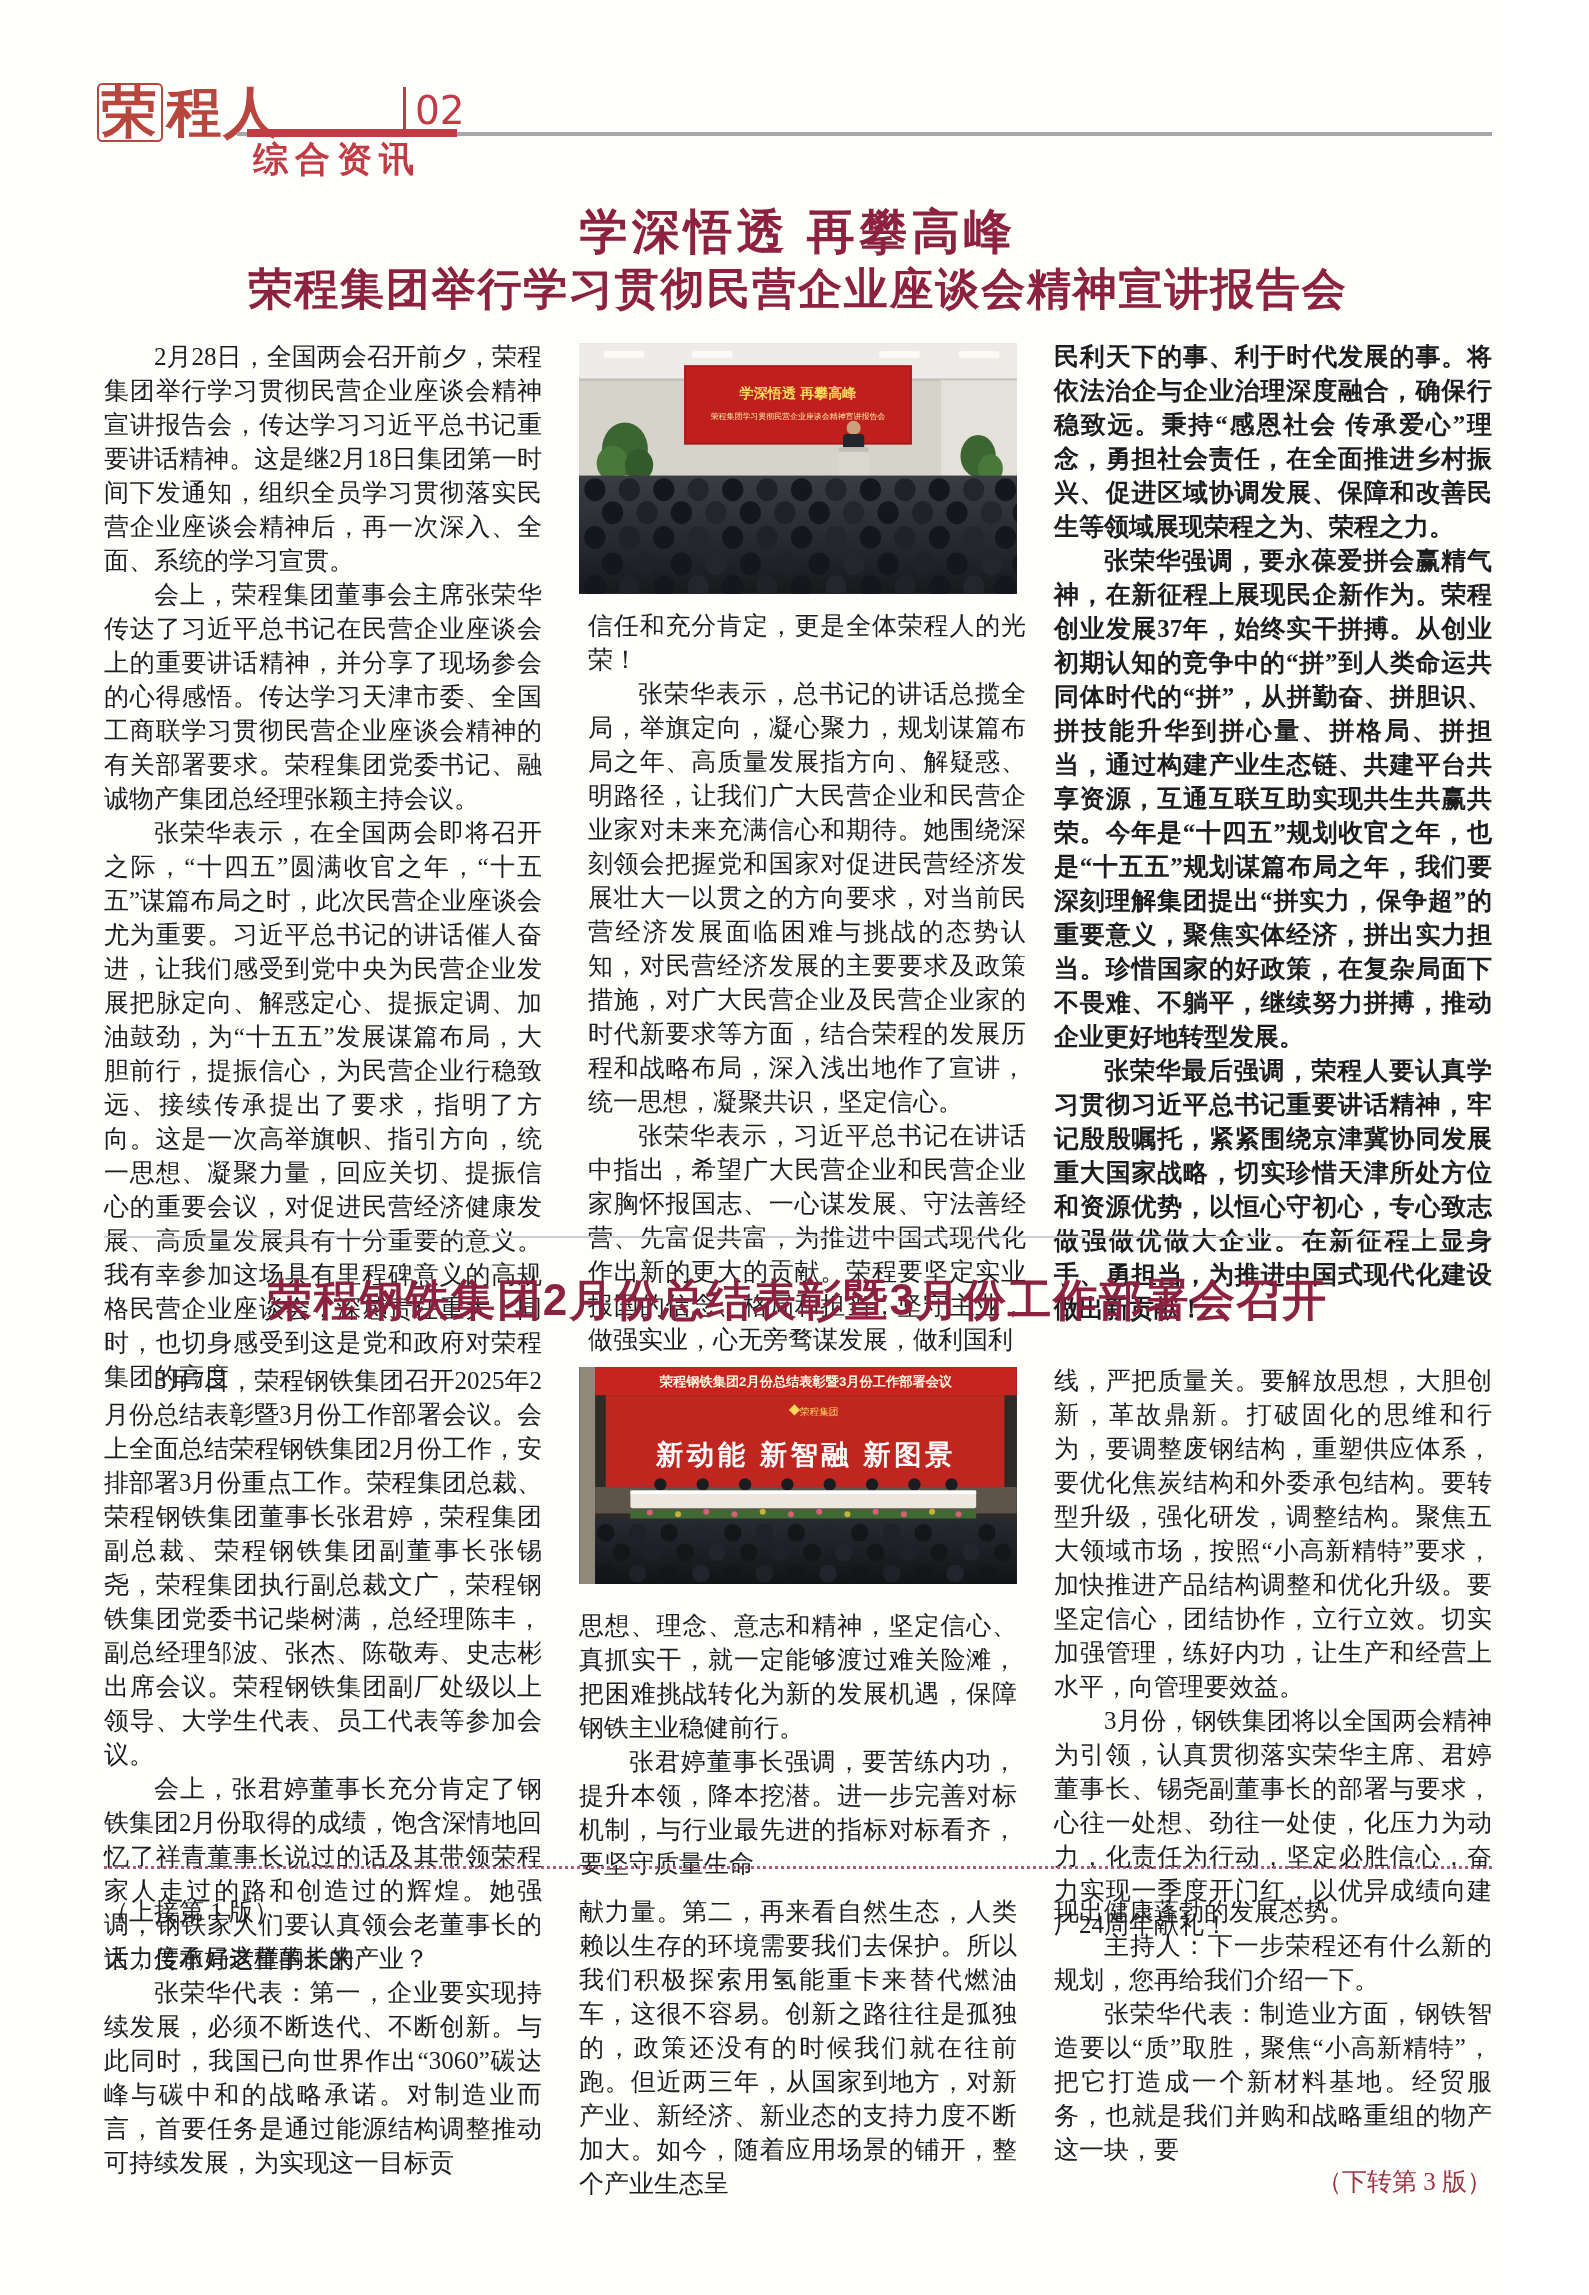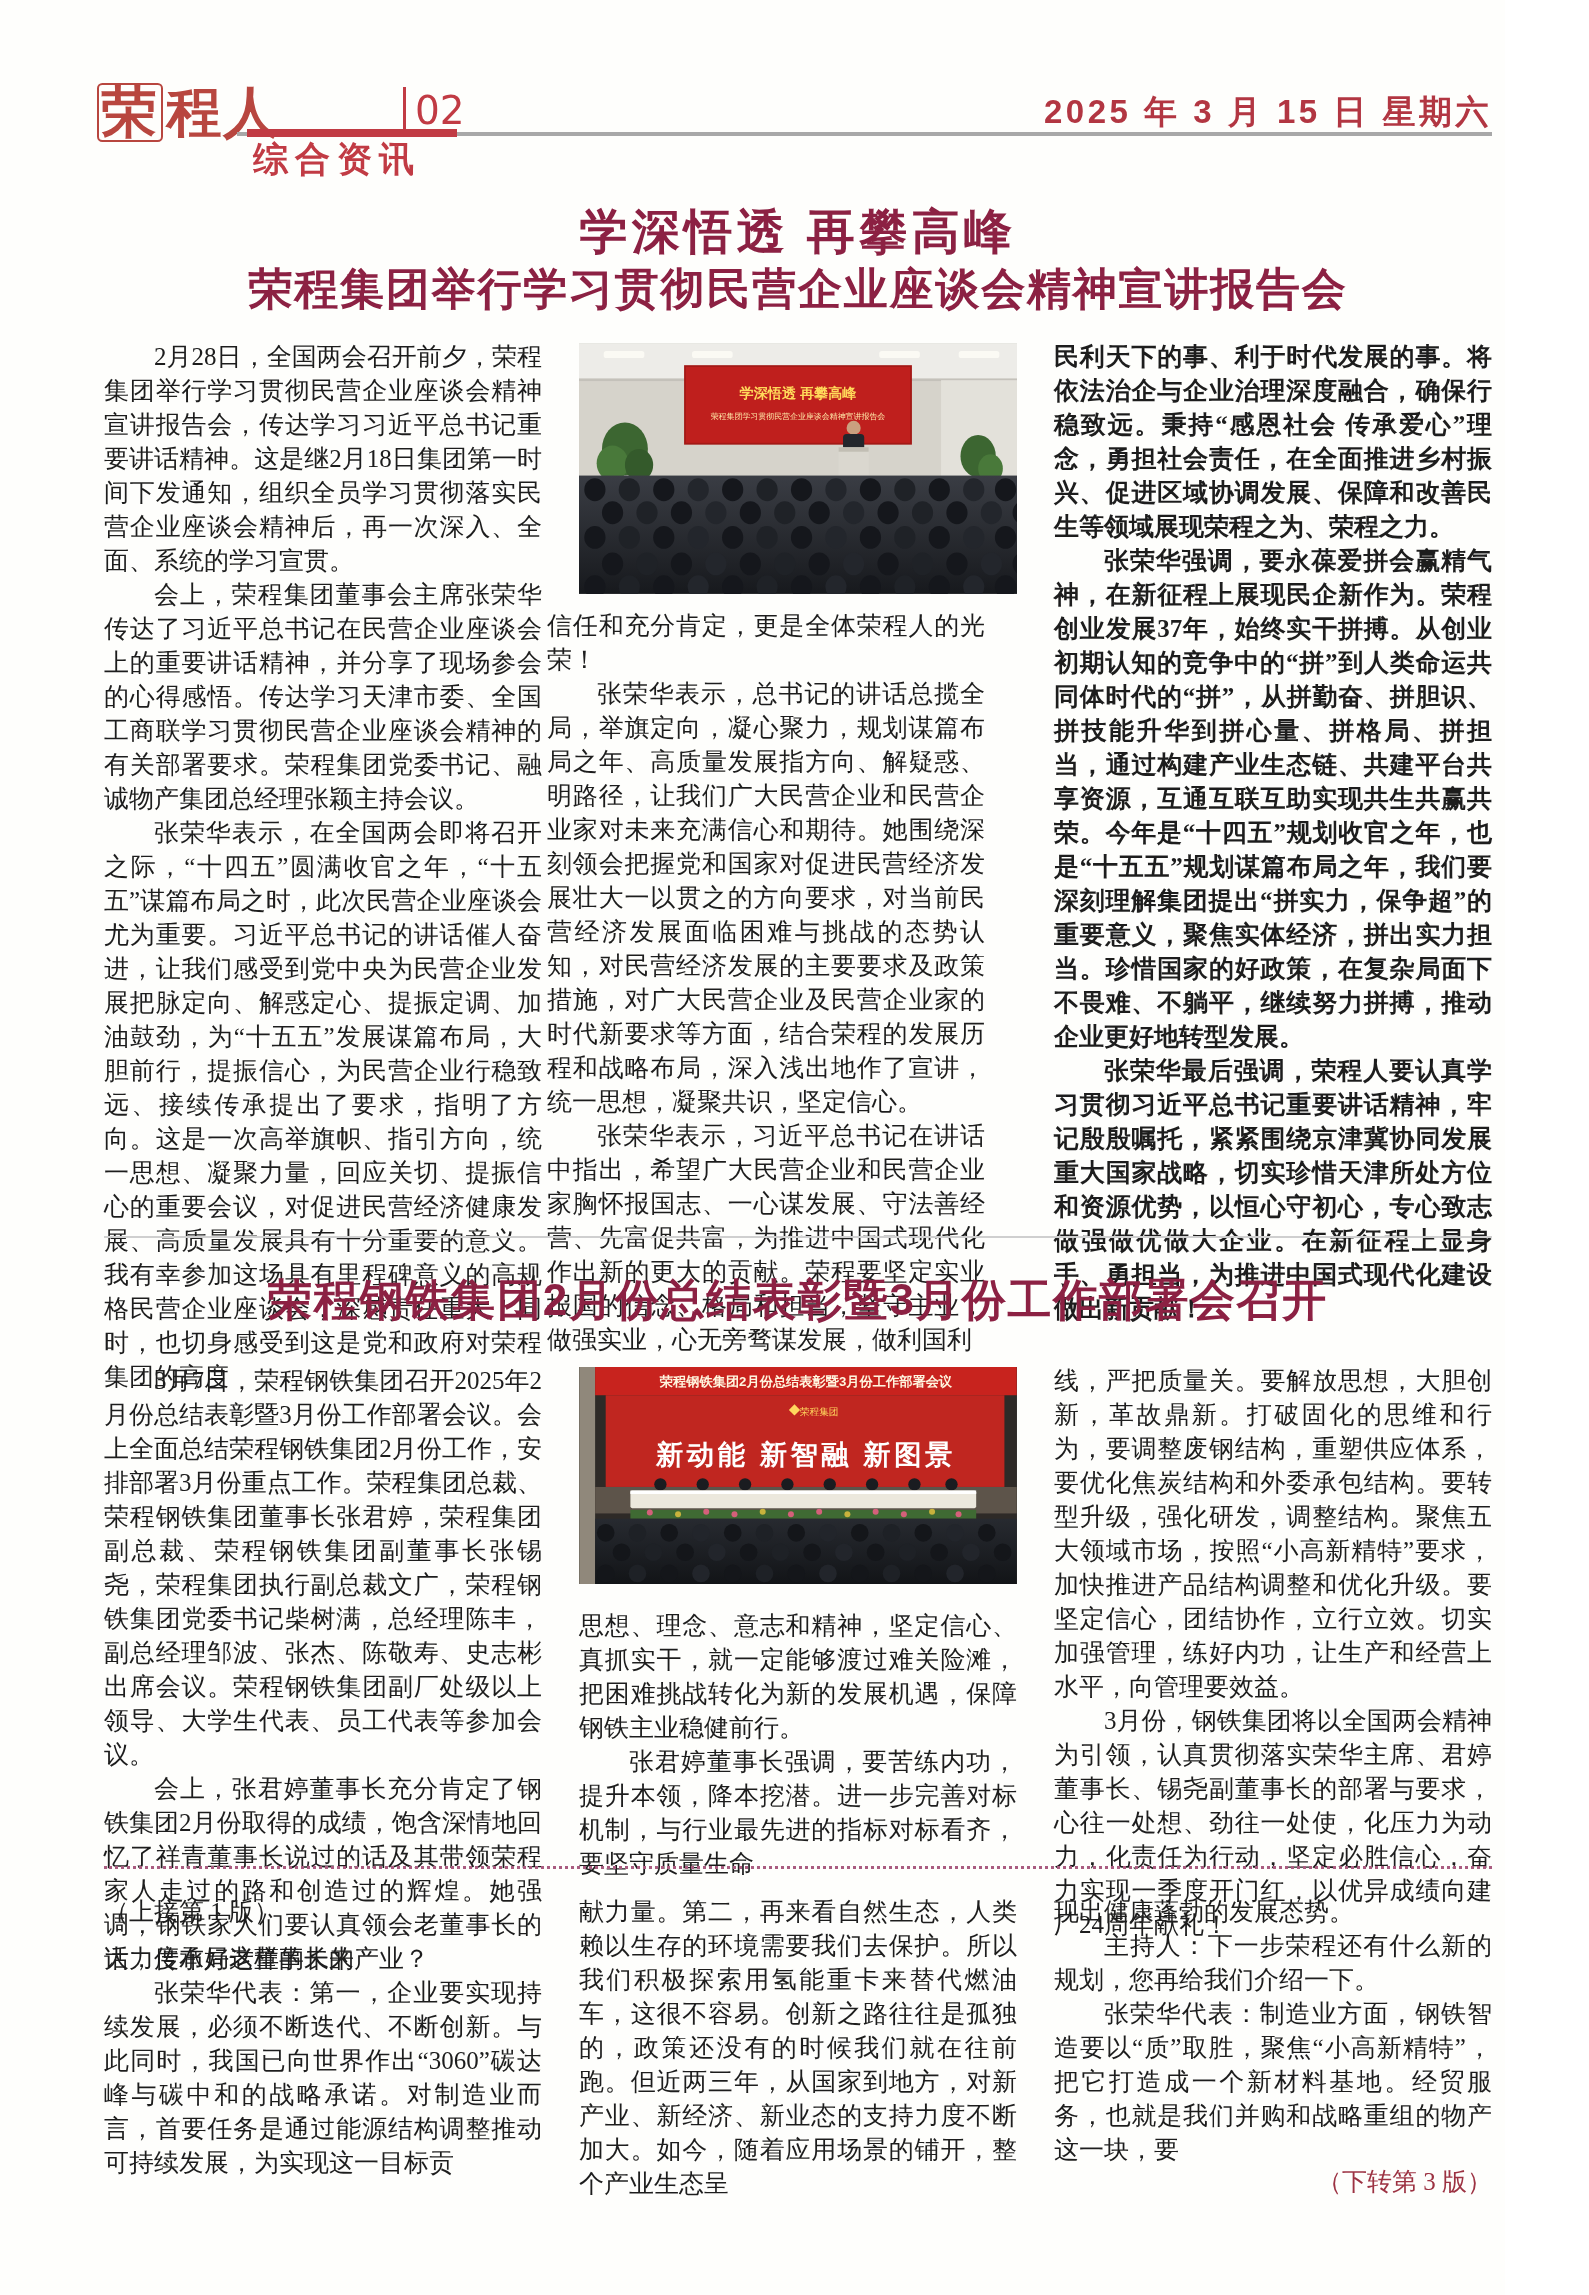--- a/index.html
+++ b/index.html
@@ -48,21 +48,20 @@
 </style>
 </head>
 <body>
 
 <div class="page">
 
   <div class="abs logo"><span class="seal">荣</span><span>程人</span></div>
   <div class="abs section-title">综合资讯</div>
   <div class="abs vrule"></div>
   <div class="abs page-no">02</div>
-  <div class="abs edition-date">2025 年 3 月 15 日  星期六</div>
   <div class="abs gray-rule"></div>
   <div class="abs red-bar"></div>
 
   <div class="abs headline h1a">学深悟透  再攀高峰</div>
   <div class="abs headline h1b">荣程集团举行学习贯彻民营企业座谈会精神宣讲报告会</div>
 
   <div class="col" style="left:104px;top:340px;">
       <p class="ind">2月28日，全国两会召开前夕，荣程集团举行学习贯彻民营企业座谈会精神宣讲报告会，传达学习习近平总书记重要讲话精神。这是继2月18日集团第一时间下发通知，组织全员学习贯彻落实民营企业座谈会精神后，再一次深入、全面、系统的学习宣贯。</p>
       <p class="ind">会上，荣程集团董事会主席张荣华传达了习近平总书记在民营企业座谈会上的重要讲话精神，并分享了现场参会的心得感悟。传达学习天津市委、全国工商联学习贯彻民营企业座谈会精神的有关部署要求。荣程集团党委书记、融诚物产集团总经理张颖主持会议。</p>
       <p class="ind">张荣华表示，在全国两会即将召开之际，“十四五”圆满收官之年，“十五五”谋篇布局之时，此次民营企业座谈会尤为重要。习近平总书记的讲话催人奋进，让我们感受到党中央为民营企业发展把脉定向、解惑定心、提振定调、加油鼓劲，为“十五五”发展谋篇布局，大胆前行，提振信心，为民营企业行稳致远、接续传承提出了要求，指明了方向。这是一次高举旗帜、指引方向，统一思想、凝聚力量，回应关切、提振信心的重要会议，对促进民营经济健康发展、高质量发展具有十分重要的意义。我有幸参加这场具有里程碑意义的高规格民营企业座谈会，深感责任重大！同时，也切身感受到这是党和政府对荣程集团的高度</p>
@@ -124,21 +123,21 @@
       </defs>
       <rect x="0" y="150" width="496" height="134" fill="url(#aud1)"></rect>
       <use href="#headrow1" y="166"></use>
       <use href="#headrow1" x="20" y="192"></use>
       <use href="#headrow1" y="220"></use>
       <use href="#headrow1" x="20" y="250"></use>
       <use href="#headrow1" y="276"></use>
     </svg>
   </div>
 
-  <div class="col" style="left:547px;top:609px;">
+  <div class="col" style="left:588px;top:609px;">
       <p>信任和充分肯定，更是全体荣程人的光荣！</p>
       <p class="ind">张荣华表示，总书记的讲话总揽全局，举旗定向，凝心聚力，规划谋篇布局之年、高质量发展指方向、解疑惑、明路径，让我们广大民营企业和民营企业家对未来充满信心和期待。她围绕深刻领会把握党和国家对促进民营经济发展壮大一以贯之的方向要求，对当前民营经济发展面临困难与挑战的态势认知，对民营经济发展的主要要求及政策措施，对广大民营企业及民营企业家的时代新要求等方面，结合荣程的发展历程和战略布局，深入浅出地作了宣讲，统一思想，凝聚共识，坚定信心。</p>
       <p class="ind">张荣华表示，习近平总书记在讲话中指出，希望广大民营企业和民营企业家胸怀报国志、一心谋发展、守法善经营、先富促共富，为推进中国式现代化作出新的更大的贡献。荣程要坚定实业报国的信念、格局和担当，坚守主业，做强实业，心无旁骛谋发展，做利国利</p>
     </div>
   <div class="col" style="left:1054px;top:340px;font-weight:bold;">
       <p>民利天下的事、利于时代发展的事。将依法治企与企业治理深度融合，确保行稳致远。秉持“感恩社会  传承爱心”理念，勇担社会责任，在全面推进乡村振兴、促进区域协调发展、保障和改善民生等领域展现荣程之为、荣程之力。</p>
       <p class="ind">张荣华强调，要永葆爱拼会赢精气神，在新征程上展现民企新作为。荣程创业发展37年，始终实干拼搏。从创业初期认知的竞争中的“拼”到人类命运共同体时代的“拼”，从拼勤奋、拼胆识、拼技能升华到拼心量、拼格局、拼担当，通过构建产业生态链、共建平台共享资源，互通互联互助实现共生共赢共荣。今年是“十四五”规划收官之年，也是“十五五”规划谋篇布局之年，我们要深刻理解集团提出“拼实力，保争超”的重要意义，聚焦实体经济，拼出实力担当。珍惜国家的好政策，在复杂局面下不畏难、不躺平，继续努力拼搏，推动企业更好地转型发展。</p>
       <p class="ind">张荣华最后强调，荣程人要认真学习贯彻习近平总书记重要讲话精神，牢记殷殷嘱托，紧紧围绕京津冀协同发展重大国家战略，切实珍惜天津所处方位和资源优势，以恒心守初心，专心致志做强做优做大企业。在新征程上显身手、勇担当，为推进中国式现代化建设做出新贡献！</p>
     </div>
 

